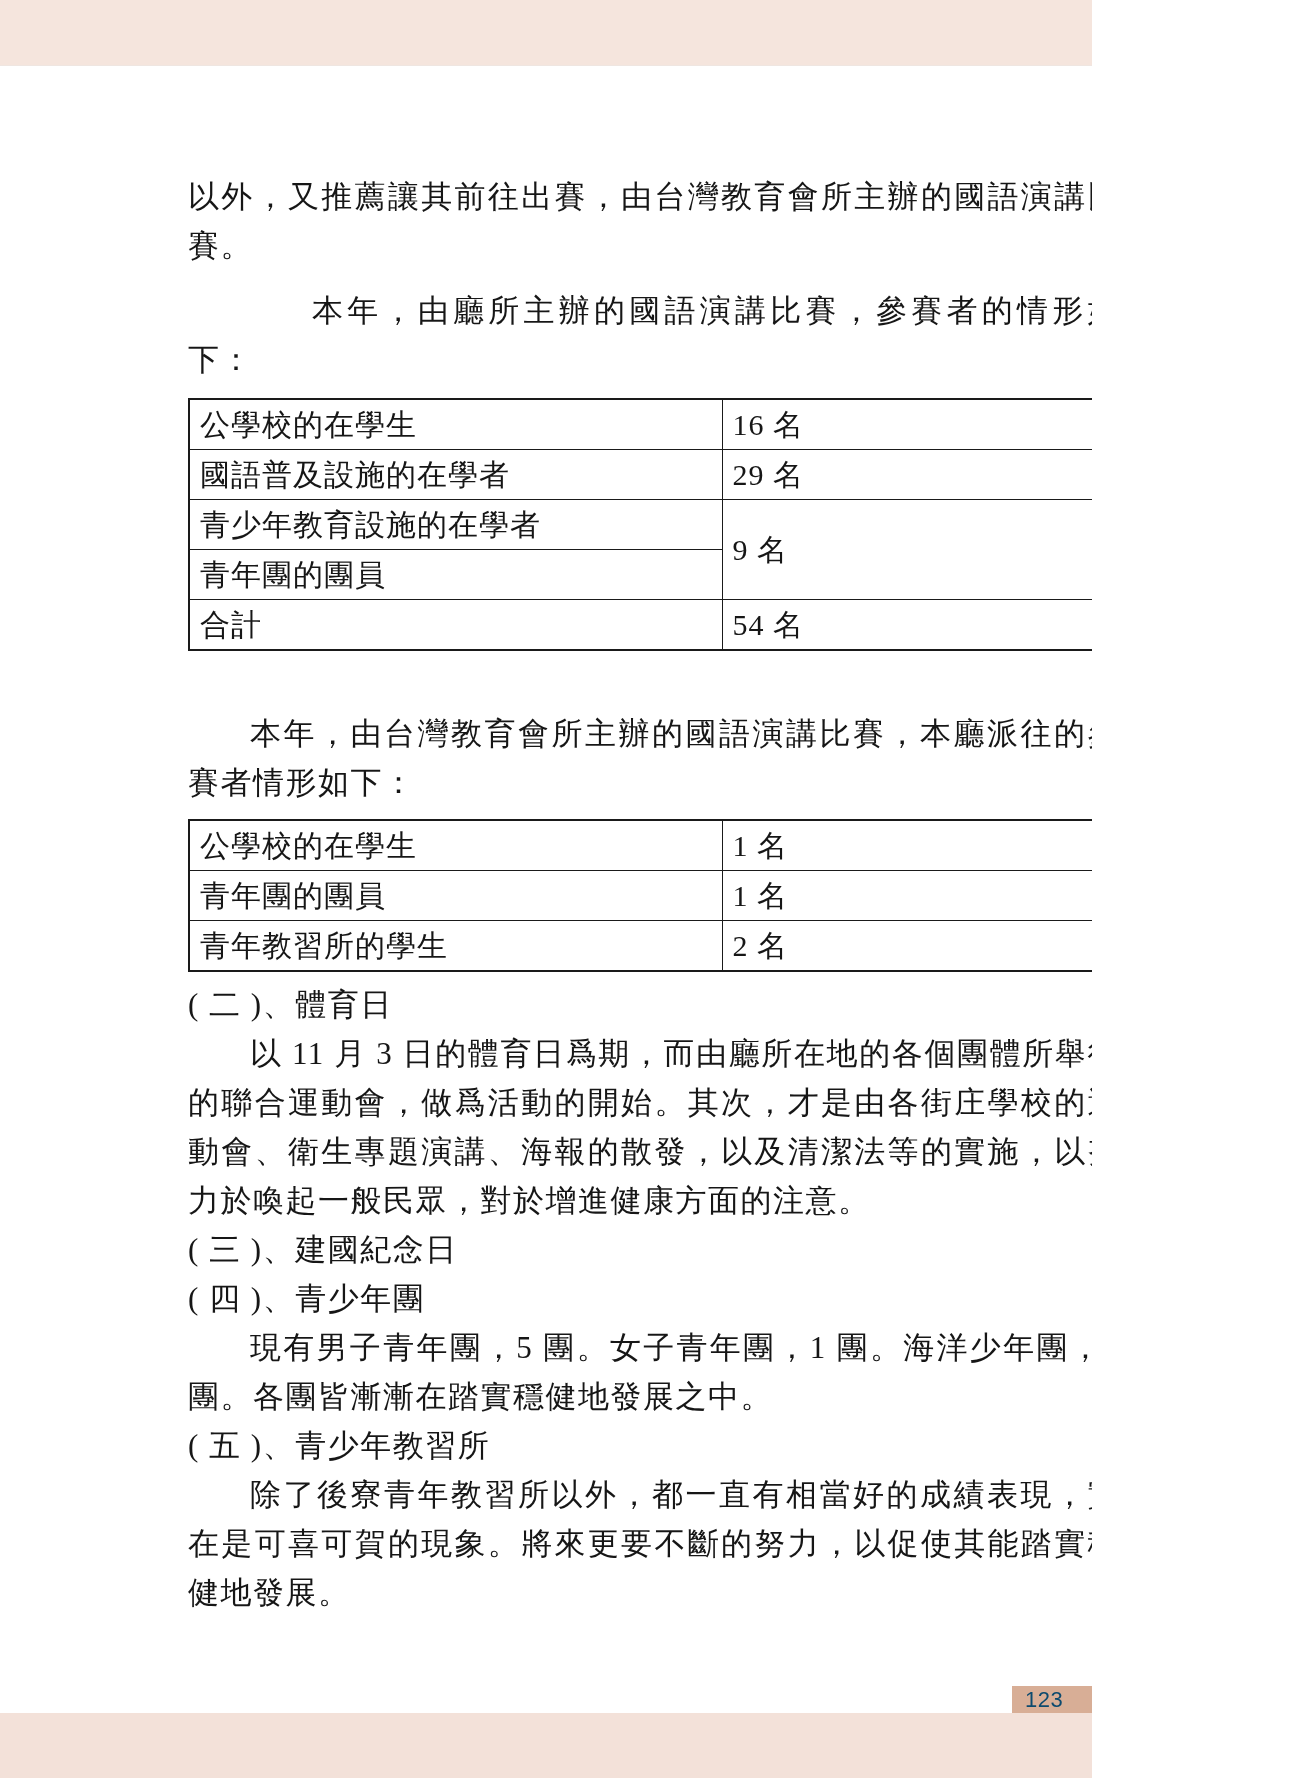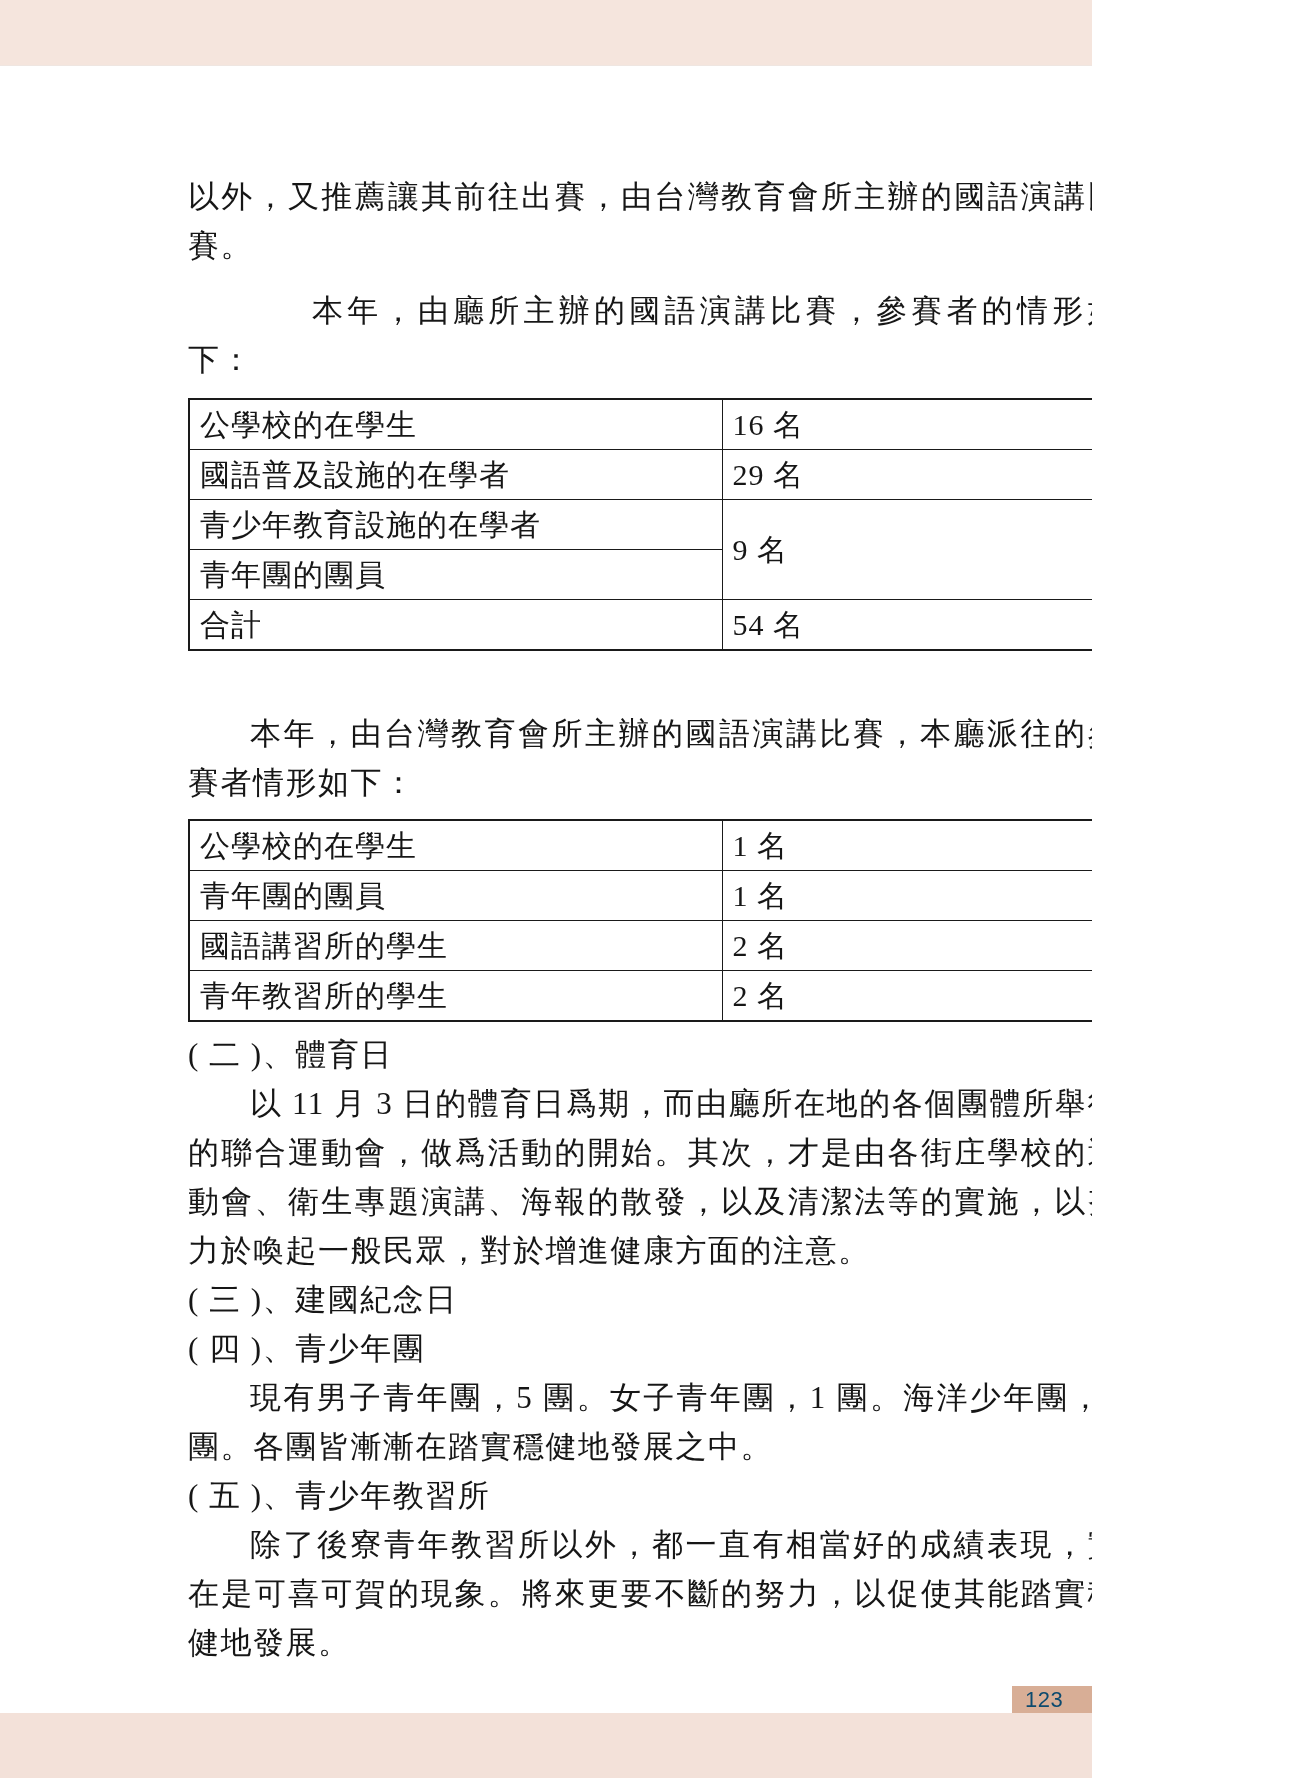--- a/index.html
+++ b/index.html
@@ -133,24 +133,20 @@
       <tbody>
         <tr>
           <td class="label-col">公學校的在學生</td>
           <td class="value-col">1 名</td>
         </tr>
         <tr>
           <td class="label-col">青年團的團員</td>
           <td class="value-col">1 名</td>
         </tr>
         <tr>
-          <td class="label-col">國語講習所的學生</td>
-          <td class="value-col">2 名</td>
-        </tr>
-        <tr>
           <td class="label-col">青年教習所的學生</td>
           <td class="value-col">2 名</td>
         </tr>
       </tbody>
     </table>
 
     <div class="sections">
       <p class="sec-heading">( 二 )、體育日</p>
       <p class="sec-body">以 11 月 3 日的體育日爲期，而由廳所在地的各個團體所舉行的聯合運動會，做爲活動的開始。其次，才是由各街庄學校的運動會、衛生專題演講、海報的散發，以及清潔法等的實施，以努力於喚起一般民眾，對於增進健康方面的注意。</p>
       <p class="sec-heading">( 三 )、建國紀念日</p>

